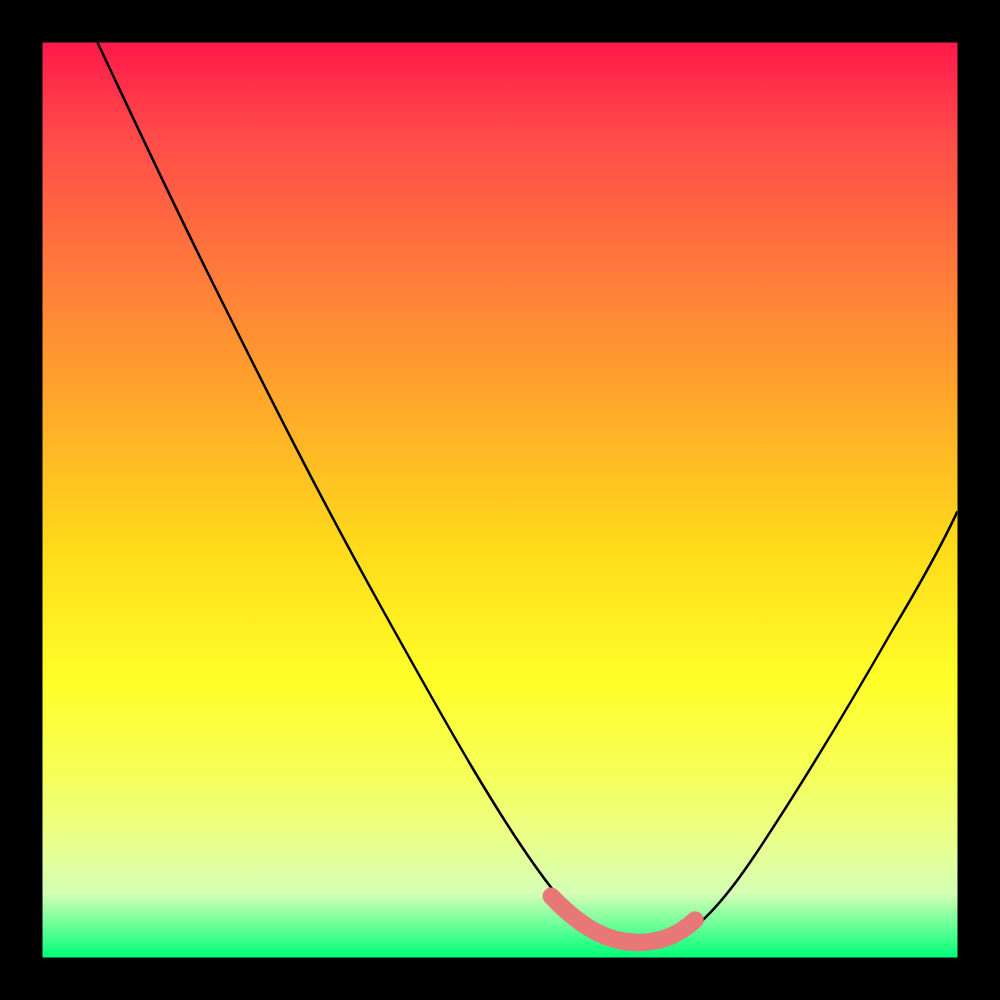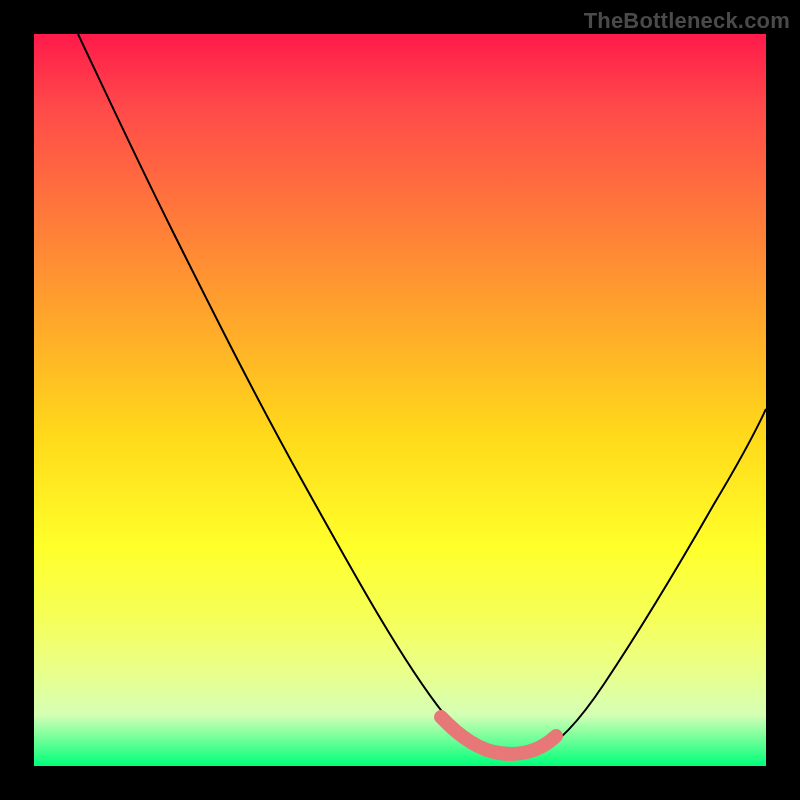--- a/index.html
+++ b/index.html
@@ -24,14 +24,13 @@
            C 430 700, 445 712, 460 718
            C 475 722, 490 722, 505 718
            C 520 712, 540 695, 570 650
            C 600 605, 640 540, 680 470
            C 710 420, 725 390, 732 375"></path>
       <path class="marker-band" d="M 407 683
            C 425 702, 445 716, 465 719
            C 485 722, 505 718, 522 702"></path>
     </svg>
   </div>
-  <div class="watermark">TheBottleneck.com</div>
 </div>
 
 </body></html>

